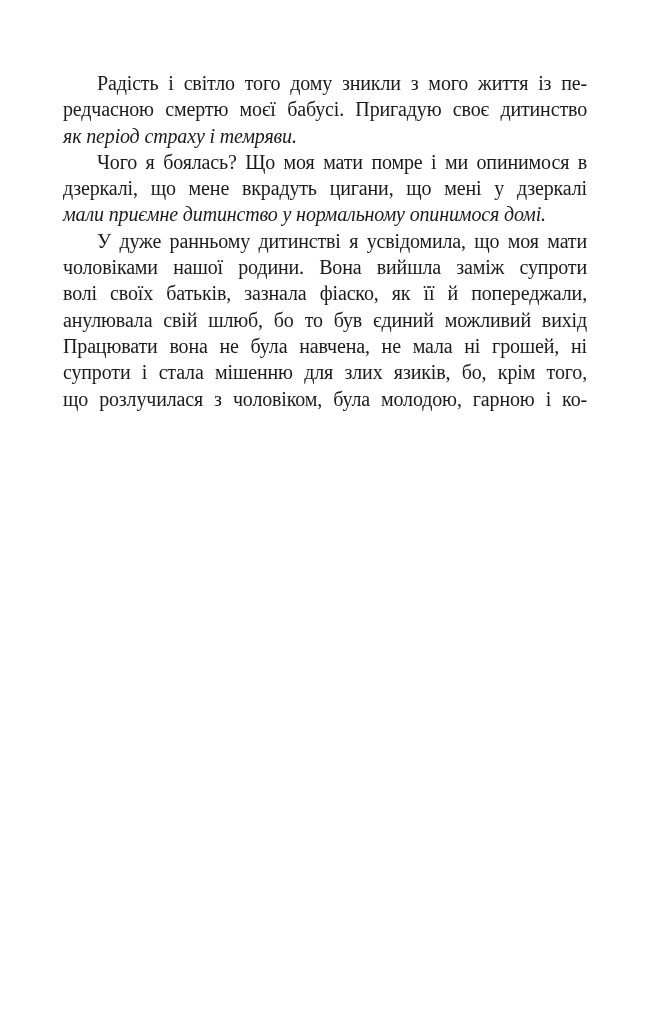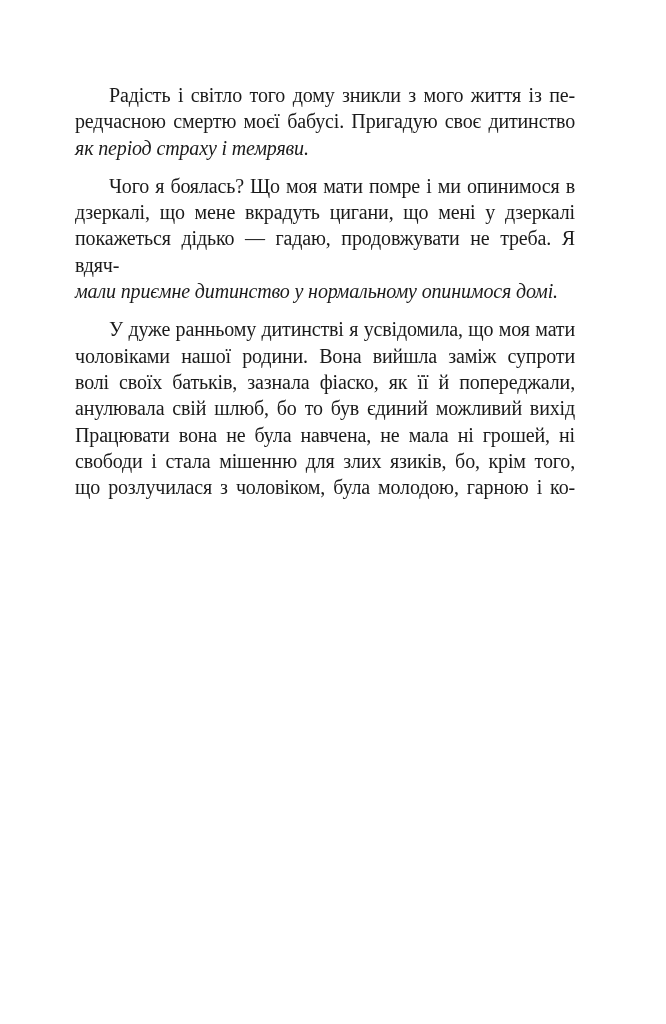--- a/index.html
+++ b/index.html
@@ -24,21 +24,21 @@
     top: 70px;
     width: 524px;
     font-family: "Liberation Serif", "DejaVu Serif", serif;
     font-size: 20px;
     line-height: 26.3px;
     letter-spacing: -0.15px;
     color: #1a1a1a;
     -webkit-font-smoothing: antialiased;
   }
   .paragraph {
-    margin: 12px;
+    margin: 0;
     padding: 0;
   }
   .line {
     text-align: justify;
     text-align-last: justify;
     white-space: normal;
   }
   .line.indent {
     text-indent: 34px;
   }
@@ -53,26 +53,25 @@
 <div class="page">
   <div class="text-block" style="color: rgb(26, 26, 26);">
       <div class="paragraph">
         <div class="line indent">Радість і світло того дому зникли з мого життя із пе-</div>
         <div class="line">редчасною смертю моєї бабусі. Пригадую своє дитинство</div>
         <div class="line end">як період страху і темряви.</div>
       </div>
       <div class="paragraph">
         <div class="line indent">Чого я боялась? Що моя мати помре і ми опинимося в</div>
         <div class="line">дзеркалі, що мене вкрадуть цигани, що мені у дзеркалі</div>
-        <div class="line">покажеться дідько — гадаю, продовжувати не треба. Я вдяч-</div>
         <div class="line end">мали приємне дитинство у нормальному опинимося домі.</div>
       </div>
       <div class="paragraph">
         <div class="line indent">У дуже ранньому дитинстві я усвідомила, що моя мати</div>
         <div class="line">чоловіками нашої родини. Вона вийшла заміж супроти</div>
         <div class="line">волі своїх батьків, зазнала фіаско, як її й попереджали,</div>
         <div class="line">анулювала свій шлюб, бо то був єдиний можливий вихід</div>
         <div class="line">Працювати вона не була навчена, не мала ні грошей, ні</div>
-        <div class="line">свободи і стала мішенню для злих язиків, бо, крім того,</div>
+        <div class="line">супроти і стала мішенню для злих язиків, бо, крім того,</div>
         <div class="line">що розлучилася з чоловіком, була молодою, гарною і ко-</div>
       </div>
     </div>
 </div>
 
 </body></html>

